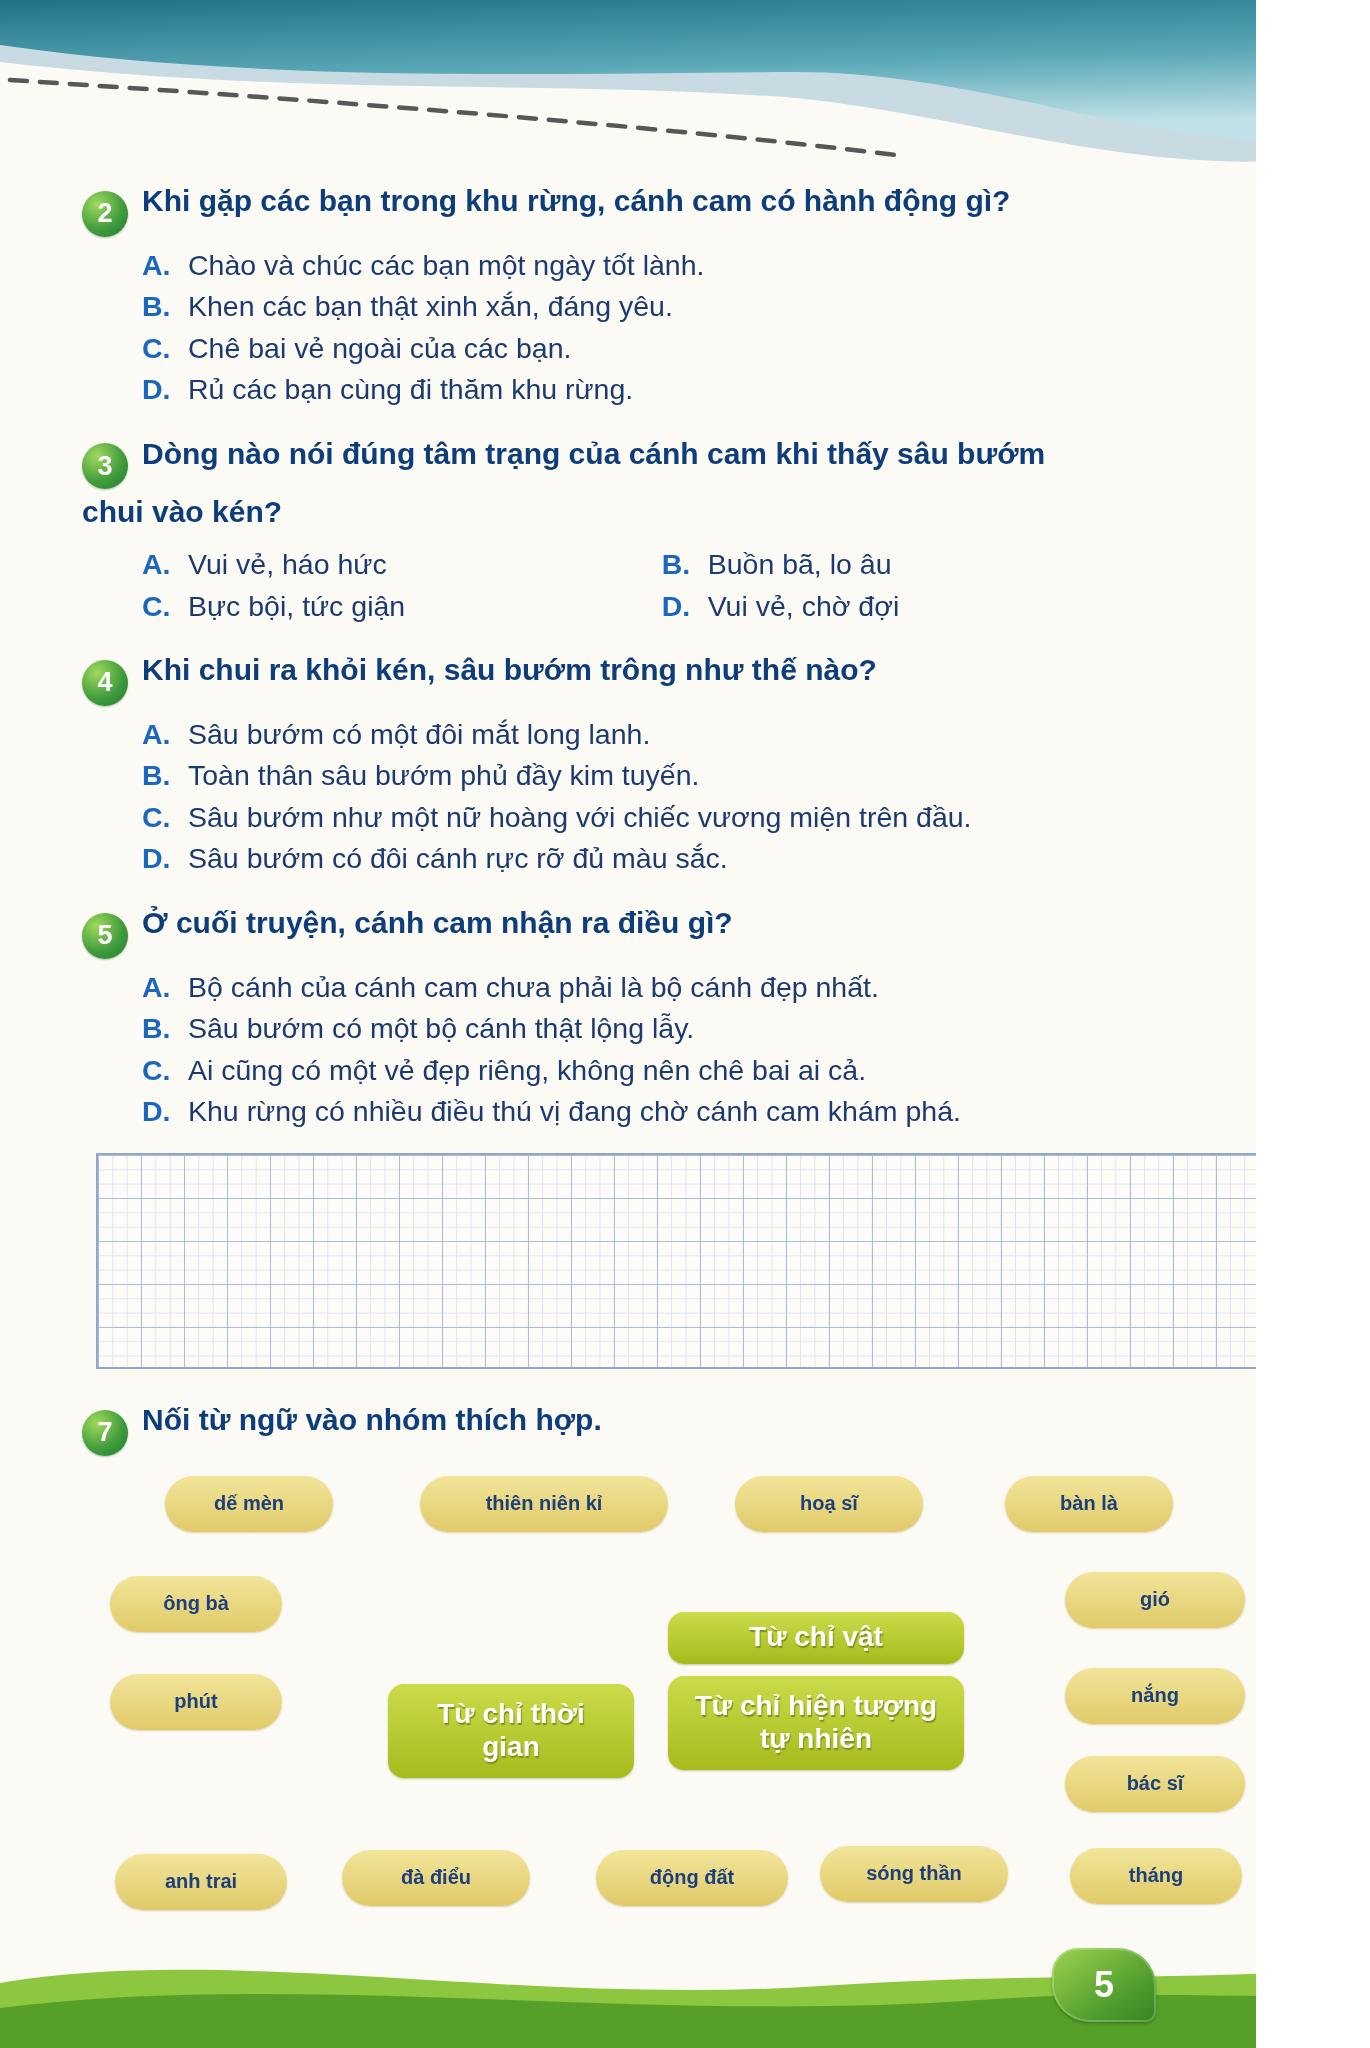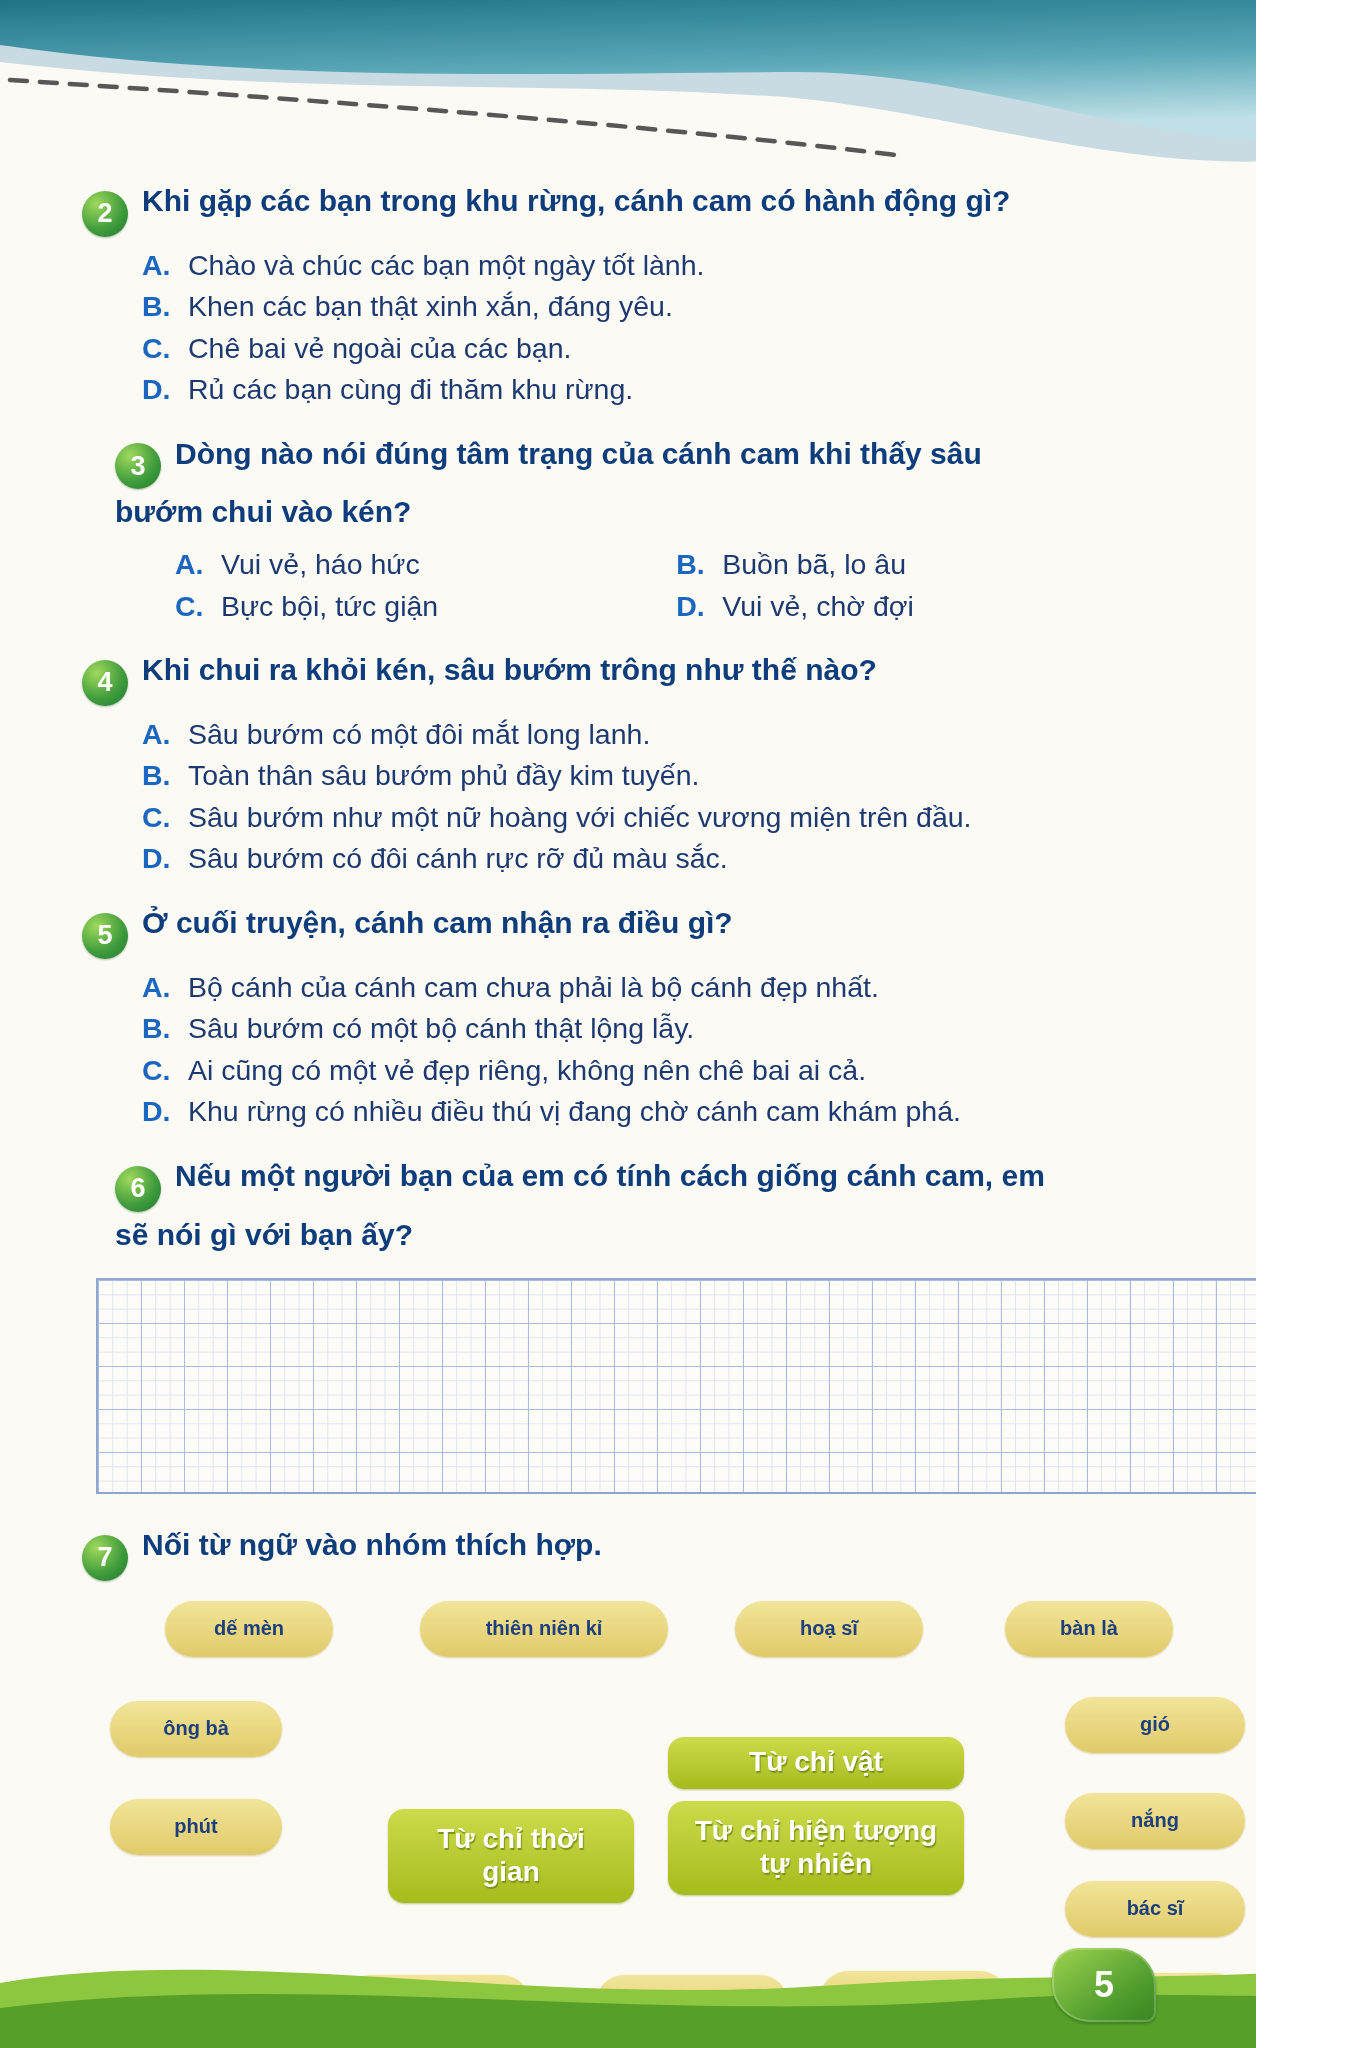--- a/index.html
+++ b/index.html
@@ -8,21 +8,21 @@
     position:relative; width:1256px; height:2048px;
     background:#fcfaf4; overflow:hidden;
     font-family:"Liberation Sans", sans-serif;
   }
   .header-art { position:absolute; top:0; left:0; z-index:1; }
   .footer-art { position:absolute; bottom:0; left:0; z-index:2; }
 
   .content { position:absolute; top:178px; left:0; width:1370px; padding:0 90px 0 82px; z-index:2; }
 
   .question { margin-bottom:20px; }
-  .q-wrap { padding-right:210px;margin-left:33px; }
+  .q-wrap { padding-right:210px; }
   .q-num {
     display:inline-flex; width:46px; height:46px; border-radius:50%;
     background:radial-gradient(circle at 32% 28%, #9fd95c, #3f9b3c 58%, #1f7c31);
     color:#fff; font-weight:bold; font-size:27px;
     align-items:center; justify-content:center; margin-right:14px;
     vertical-align:-11px; box-shadow:0 1px 2px rgba(0,60,0,.3);
   }
   .q-title { display:inline; font-size:30px; font-weight:bold; color:#0e3d7c; line-height:1.55; }
   .options { list-style:none; margin:8px 0 0 60px; }
   .option { display:flex; font-size:28.5px; color:#1d3a70; line-height:1.46; align-items:baseline; }
@@ -172,23 +172,20 @@
             <span class="opt-label">C.</span>
             <span class="opt-text">Ai cũng có một vẻ đẹp riêng, không nên chê bai ai cả.</span>
           </li>
         <li class="option">
             <span class="opt-label">D.</span>
             <span class="opt-text">Khu rừng có nhiều điều thú vị đang chờ cánh cam khám phá.</span>
           </li>
       </ul>
     </section>
 
-    <section class="question q-wrap">
-      <span class="q-num">6</span><h2 class="q-title">Nếu một người bạn của em có tính cách giống cánh cam, em sẽ nói gì với bạn ấy?</h2>
-    </section>
     <div class="write-grid"></div>
 
     <section class="question">
       <span class="q-num">7</span><h2 class="q-title">Nối từ ngữ vào nhóm thích hợp.</h2>
     </section>
 
     <div class="matching">
 
       <div class="pill word" style="left:165px; top:0; width:168px;">dế mèn</div>
       <div class="pill word" style="left:420px; top:0; width:248px;">thiên niên kỉ</div>

